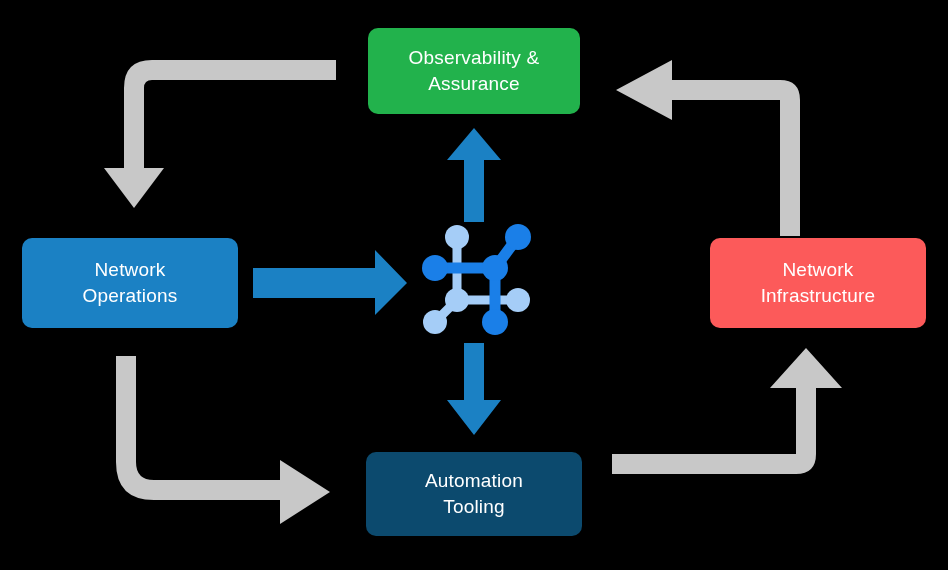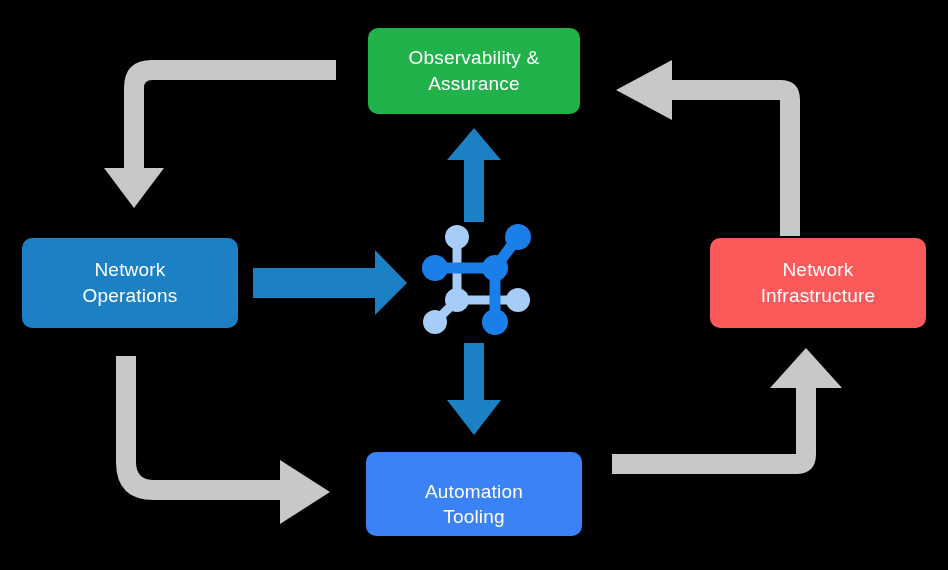--- a/index.html
+++ b/index.html
@@ -21,21 +21,21 @@
     display: flex;
     align-items: center;
     justify-content: center;
     text-align: center;
     color: #ffffff;
     font-size: 19px;
     line-height: 1.35;
     font-weight: 400;
     letter-spacing: 0.2px;
     box-sizing: border-box;
-    padding: 6px 10px;
+    padding: 23px 10px;
   }
   .node-box span { display: block; white-space: pre-line; }
 
   #box-observability {
     left: 368px; top: 28px; width: 212px; height: 86px;
   }
   #box-network-operations {
     left: 22px; top: 238px; width: 216px; height: 90px;
   }
   #box-network-infrastructure {
@@ -119,21 +119,21 @@
   <div class="node-box" id="box-network-operations" style="background:#1B81C4;">
     <span>Network
 Operations</span>
   </div>
 
   <div class="node-box" id="box-network-infrastructure" style="background:#FC5A5A;">
     <span>Network
 Infrastructure</span>
   </div>
 
-  <div class="node-box" id="box-automation-tooling" style="background:#3b82f6;align-items:flex-end;">
+  <div class="node-box" id="box-automation-tooling" style="background:#0c4a6e;">
     <span>Automation
 Tooling</span>
   </div>
 
   <svg class="svg-layer" viewBox="0 0 948 570" xmlns="http://www.w3.org/2000/svg">
 
     <path fill="#1B81C4" d="M 253 268
              L 375 268
              L 375 250
              L 407 283

